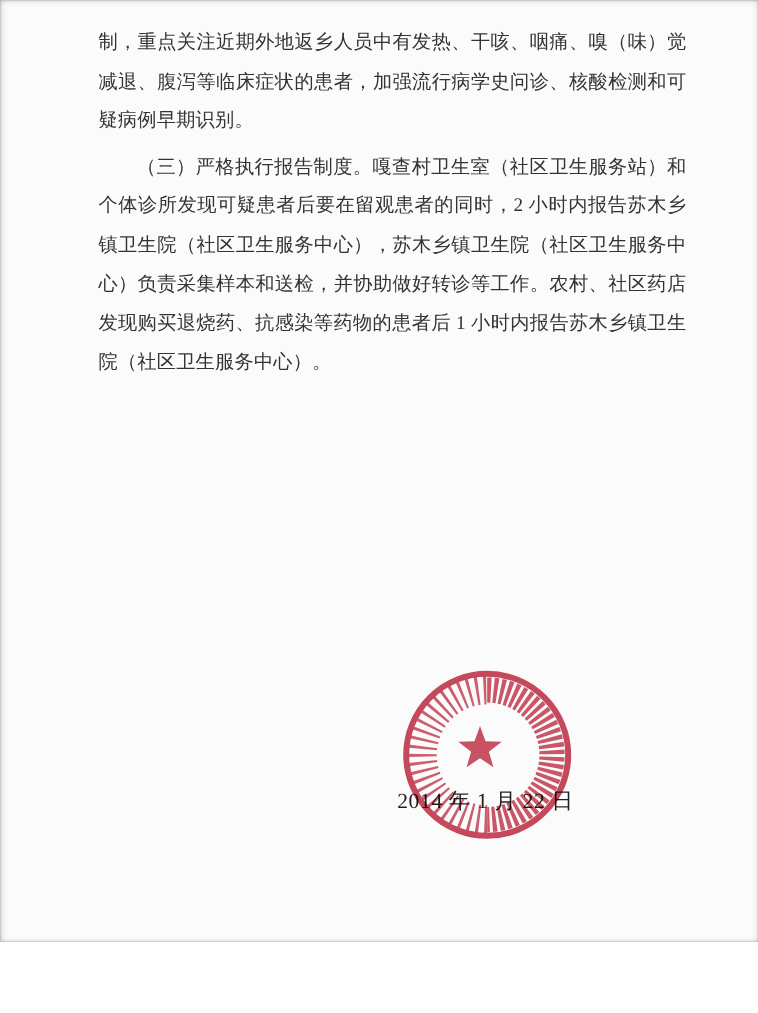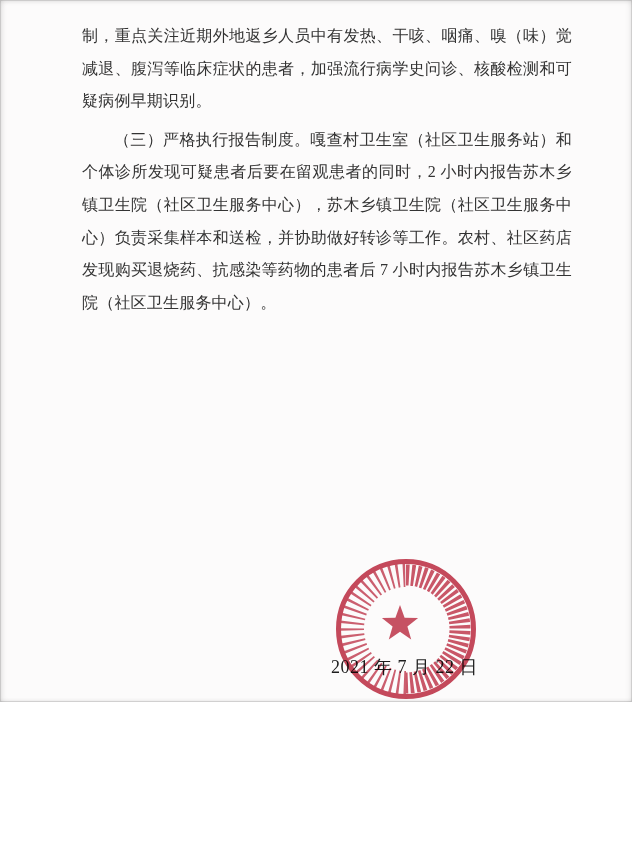--- a/index.html
+++ b/index.html
@@ -3,21 +3,21 @@
 <meta charset="utf-8">
 <style>
   html, body {
     margin: 0;
     padding: 0;
     background: #ffffff;
   }
   .page {
     position: relative;
     width: 632px;
-    height: 702px;
+    height: 785px;
     background: #fcfbfb;
     overflow: hidden;
     font-family: "Liberation Serif", "DejaVu Serif", serif;
     box-shadow:
       inset 0 0 0 1px rgba(0,0,0,0.10),
       inset 3px 0 6px -2px rgba(0,0,0,0.14),
       inset -3px 0 6px -2px rgba(0,0,0,0.10),
       inset 0 3px 6px -2px rgba(0,0,0,0.08),
       inset 0 -2px 5px -2px rgba(0,0,0,0.06);
   }
@@ -84,24 +84,24 @@
     white-space: nowrap;
   }
 </style>
 </head>
 <body>
 
 <div class="page">
 
   <div class="doc-text">
     <p>制，重点关注近期外地返乡人员中有发热、干咳、咽痛、嗅（味）觉减退、腹泻等临床症状的患者，加强流行病学史问诊、核酸检测和可疑病例早期识别。</p>
-    <p class="indent">（三）严格执行报告制度。嘎查村卫生室（社区卫生服务站）和个体诊所发现可疑患者后要在留观患者的同时，2 小时内报告苏木乡镇卫生院（社区卫生服务中心），苏木乡镇卫生院（社区卫生服务中心）负责采集样本和送检，并协助做好转诊等工作。农村、社区药店发现购买退烧药、抗感染等药物的患者后 7 小时内报告苏木乡镇卫生院（社区卫生服务中心）。</p>
+    <p class="indent">（三）严格执行报告制度。嘎查村卫生室（社区卫生服务站）和个体诊所发现可疑患者后要在留观患者的同时，2 小时内报告苏木乡镇卫生院（社区卫生服务中心），苏木乡镇卫生院（社区卫生服务中心）负责采集样本和送检，并协助做好转诊等工作。农村、社区药店发现购买退烧药、抗感染等药物的患者后 1 小时内报告苏木乡镇卫生院（社区卫生服务中心）。</p>
   </div>
 
-  <div class="date-line">2021 年 7 月 22 日</div>
+  <div class="date-line">2014 年 1 月 22 日</div>
 
   <svg class="stamp" viewBox="0 0 146 146" xmlns="http://www.w3.org/2000/svg" aria-hidden="true">
     <g fill="none" stroke="#c23a4e">
 
       <circle cx="73" cy="73" r="67.5" stroke-width="5"></circle>
 
       <path d="M 73,19 A 54,54 0 0 1 73,127" stroke-width="21" stroke-dasharray="3.2 2.2" opacity="0.92"></path>
 
       <path d="M 73,127 A 54,54 0 0 1 73,19" stroke-width="24" stroke-dasharray="2.2 4.2" opacity="0.88"></path>
     </g>

